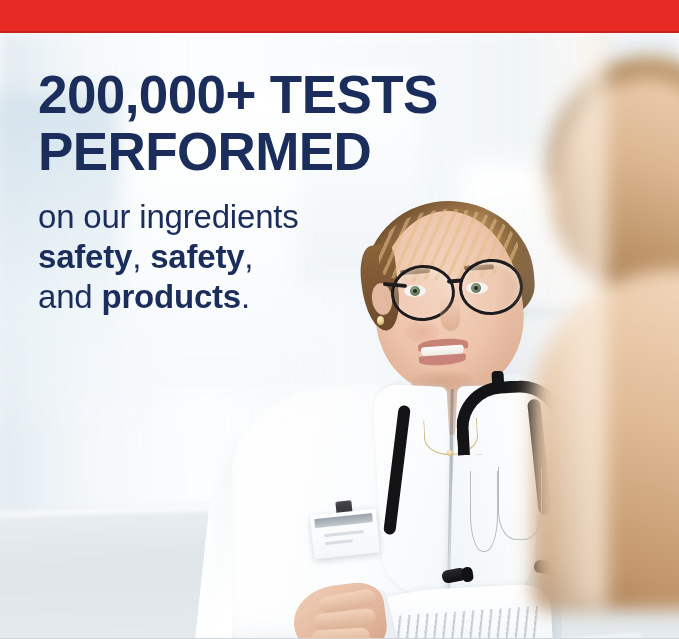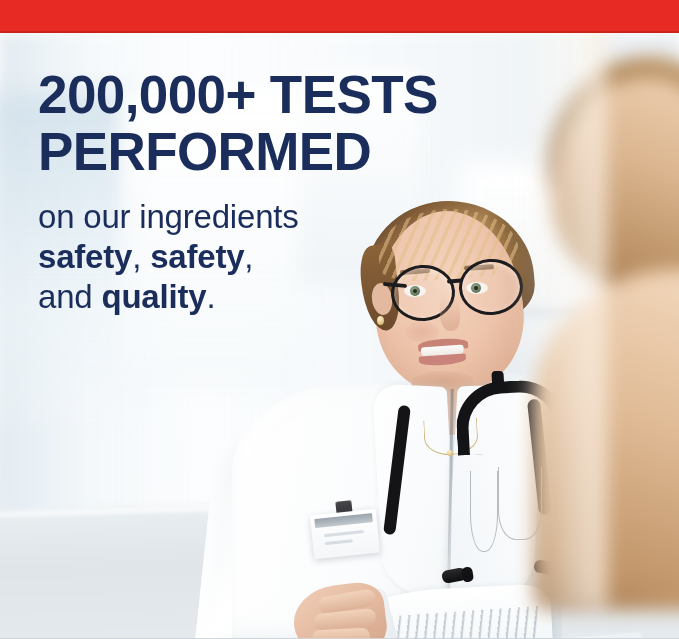--- a/index.html
+++ b/index.html
@@ -668,18 +668,18 @@
     <div class="patient-shoulder"></div>
     <div class="patient-glow"></div>
   </div>
 
   <div class="text-block">
     <h1 class="headline">200,000+ TESTS
 PERFORMED</h1>
     <p class="subhead">
       <span class="ln">on our ingredients</span>
       <span class="ln"><span class="em">safety</span><span>, </span><span class="em">safety</span><span>,</span></span>
-      <span class="ln"><span>and </span><span class="em">quality</span><span>.</span></span>
+      <span class="ln"><span>and </span><span class="em">products</span><span>.</span></span>
     </p>
   </div>
 
   <div class="bottom-rule"></div>
 </div>
 
 </body></html>

